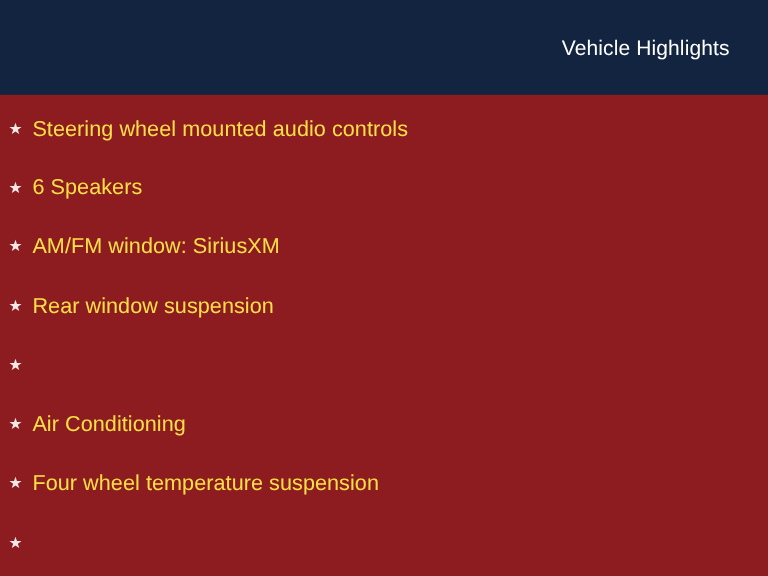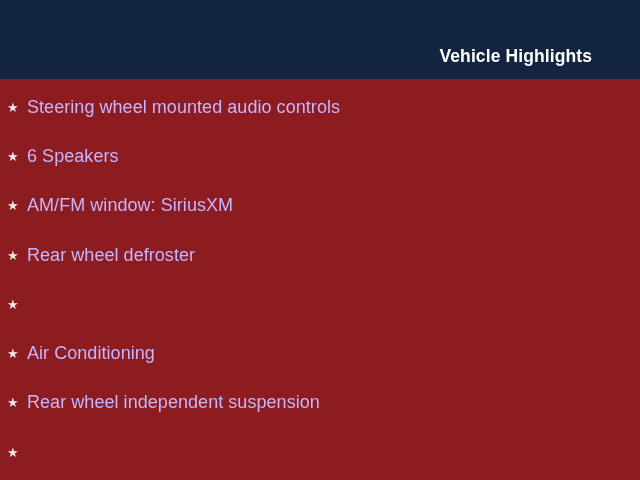--- a/index.html
+++ b/index.html
@@ -29,23 +29,23 @@
     top: 0;
     width: 640px;
     height: 79px;
     background: #12243F;
     box-sizing: border-box;
   }
   .header-title {
     position: absolute;
     right: 32px;
     top: 29px;
-    margin: 16px;
+    margin: 0;
     font-size: 17.5px;
-    font-weight: bold;
+    font-weight: normal;
     line-height: 22px;
     color: #FFFFFF;
     letter-spacing: 0.1px;
     white-space: nowrap;
   }
   
   .highlights-list {
     position: absolute;
     left: 0;
     top: 79px;
@@ -76,21 +76,21 @@
     width: 16px;
     font-size: 13px;
     line-height: 1;
     color: #F2E9E6;
     text-align: left;
     user-select: none;
   }
   .highlight-text {
     font-size: 18px;
     line-height: 22px;
-    color: #c4b5fd;
+    color: #fde047;
     white-space: nowrap;
     letter-spacing: 0.05px;
   }
 </style>
 </head>
 <body>
 
 <div class="slide">
 
   <div class="header-band">
@@ -105,31 +105,31 @@
     <li class="highlight-item">
       <span class="bullet-star">★</span>
       <span class="highlight-text">6 Speakers</span>
     </li>
     <li class="highlight-item">
       <span class="bullet-star">★</span>
       <span class="highlight-text">AM/FM window: SiriusXM</span>
     </li>
     <li class="highlight-item">
       <span class="bullet-star">★</span>
-      <span class="highlight-text">Rear wheel defroster</span>
+      <span class="highlight-text">Rear window suspension</span>
     </li>
     <li class="highlight-item">
       <span class="bullet-star">★</span>
     </li>
     <li class="highlight-item">
       <span class="bullet-star">★</span>
       <span class="highlight-text">Air Conditioning</span>
     </li>
     <li class="highlight-item">
       <span class="bullet-star">★</span>
-      <span class="highlight-text">Rear wheel independent suspension</span>
+      <span class="highlight-text">Four wheel temperature suspension</span>
     </li>
     <li class="highlight-item">
       <span class="bullet-star">★</span>
     </li>
   </ul>
 
 </div>
 
 </body></html>

